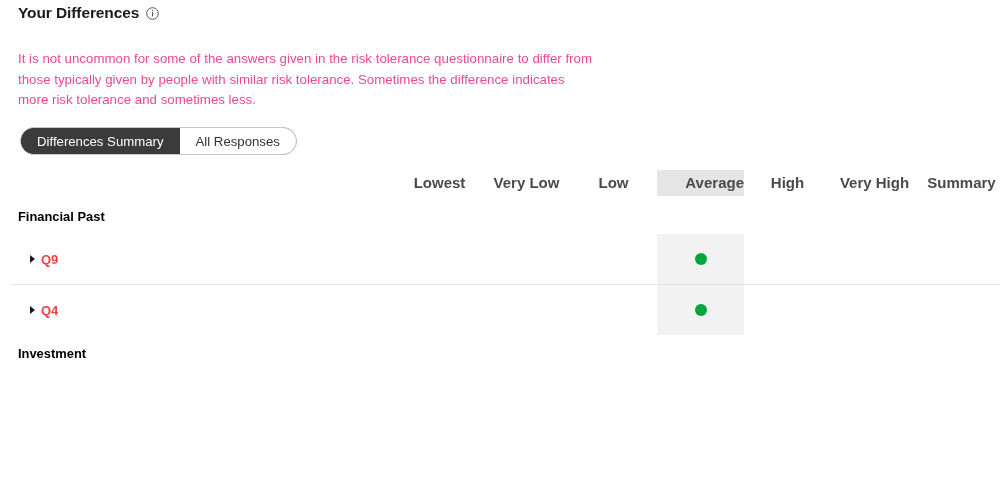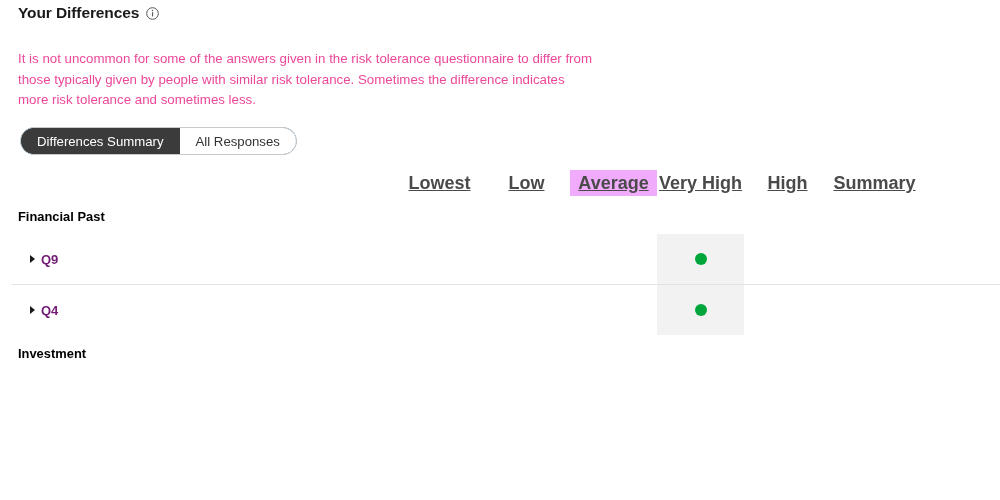--- a/index.html
+++ b/index.html
@@ -81,48 +81,47 @@
   .grid-row {
     position: relative;
     display: grid;
     grid-template-columns: 384px repeat(7, 87px);
     align-items: center;
   }
 
   
   .head-row { height: 30px; }
   .col-head {
-    font-size: 18px;
+    font-size: 15px;
     font-weight: bold;
     color: #4a4a4a;
     text-align: center;
     line-height: 26px;
     height: 26px;
-    text-decoration: underline;
-  }
-  .col-head.highlight { background: #f0abfc; }
+  }
+  .col-head.highlight { background: #e5e5e5; text-align: right; }
 
   
   .section-title {
     font-size: 12.9px;
     font-weight: bold;
     color: #000000;
     padding-left: 6px;
     height: 36px;
     display: flex; align-items: center;
   }
 
   
   .q-row { height: 50px; }
   .q-label {
     display: flex; align-items: center; gap: 6px;
     padding-left: 18px;
     font-size: 13px;
     font-weight: bold;
-    color: #701a75;
+    color: #ef4444;
     cursor: pointer;
   }
   .caret {
     width: 0; height: 0;
     border-left: 5px solid #1a1a1a;
     border-top: 4px solid transparent;
     border-bottom: 4px solid transparent;
     display: inline-block;
   }
   .cell {
@@ -179,24 +178,25 @@
   <div class="segmented">
     <div class="seg active">Differences Summary</div>
     <div class="seg">All Responses</div>
   </div>
 
   <div class="matrix">
 
     <div class="grid-row head-row">
       <div></div>
       <div class="col-head">Lowest</div>
+      <div class="col-head">Very Low</div>
       <div class="col-head">Low</div>
       <div class="col-head highlight">Average</div>
+      <div class="col-head">High</div>
       <div class="col-head">Very High</div>
-      <div class="col-head">High</div>
       <div class="col-head">Summary</div>
     </div>
 
     <div class="grid-row">
       <div class="section-title">Financial Past</div>
     </div>
 
     <div class="grid-row q-row">
       <div class="q-label">
         <span class="caret"></span>

